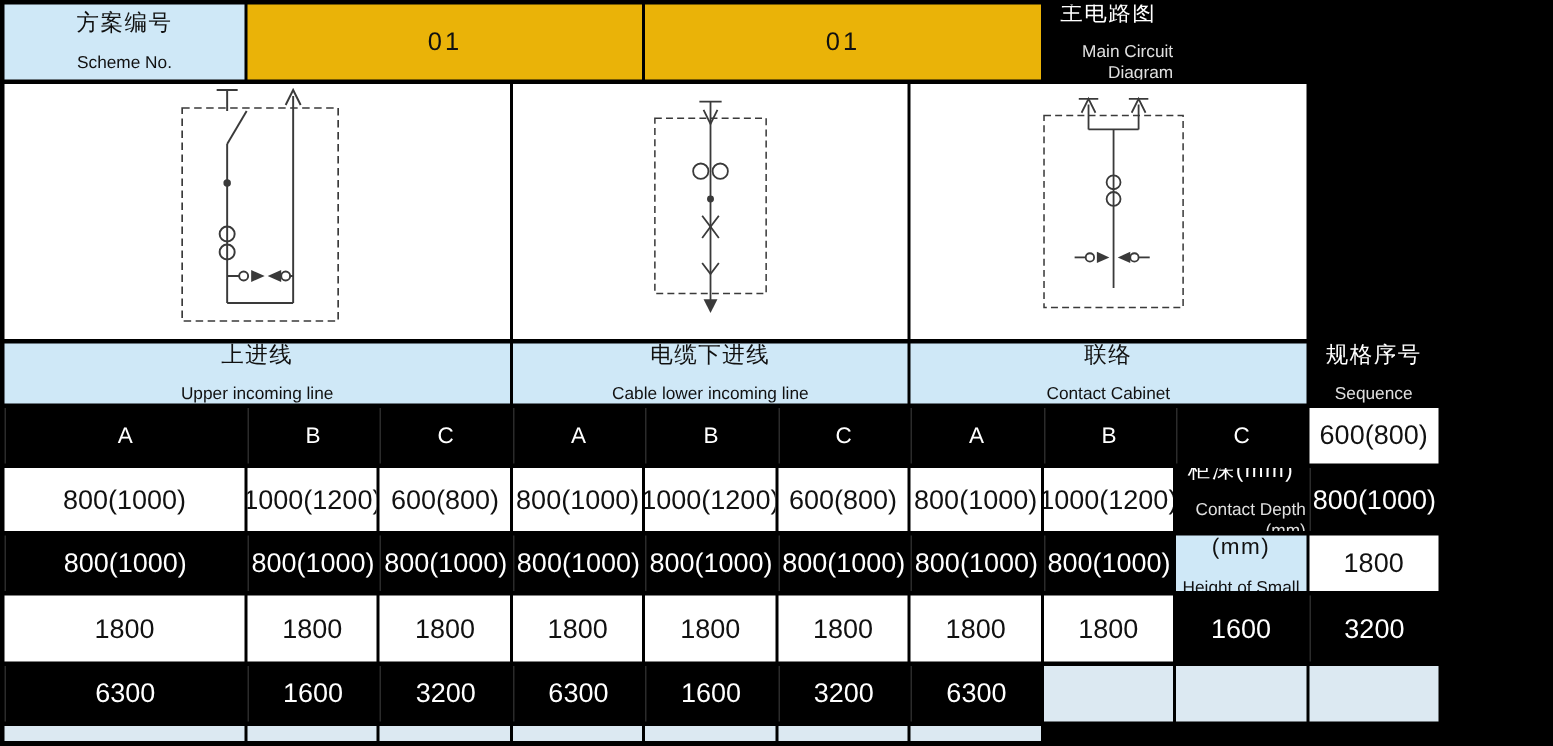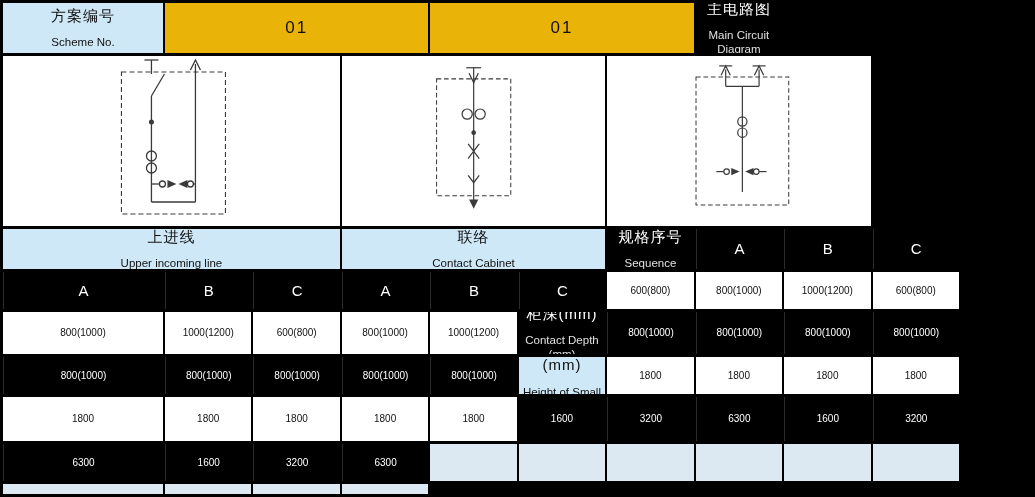--- a/index.html
+++ b/index.html
@@ -22,23 +22,23 @@
 
   .blue  { background:#cfe8f7; }
   .white { background:#ffffff; }
   .gray  { background:#eab308; }
   .dark  { background:#000000; color:#fff; }
   .dark + .dark { border-left:1px solid #2b2b2b; }
   .stub  { background:#dce9f2; }
 
   .zh { font-size:15px; letter-spacing:1px; }
   .en { font-size:11.5px; margin-top:12px; }
-  .dark .en { color:#e0e0e0; }
+  .dark .en { color:#e0e0e0;text-align:right; }
   .scheme-no { font-size:17px; letter-spacing:2px; }
-  .val { font-size:10px; }
+  .val { font-size:18px; }
   .seq { font-size:15px; }
 
   .diagram-cell{ background:#fff; padding:0; }
   .diagram-cell svg{ width:100%; height:100%; display:block; }
   .ckt { stroke:#3a3a3a; fill:none; stroke-width:1.3; }
   .ckt-fill { fill:#3a3a3a; stroke:none; }
   .ckt-dash { stroke:#3a3a3a; fill:none; stroke-width:1.1; stroke-dasharray:5 3; }
 </style>
 </head>
 <body>
@@ -119,20 +119,24 @@
       <circle class="ckt" cx="161" cy="118" r="3"></circle>
       <line class="ckt" x1="164" y1="118" x2="172" y2="118"></line>
     </svg>
   </div>
 
   <div class="cell blue span3">
     <span class="zh">上进线</span>
     <span class="en">Upper incoming line</span>
   </div>
   <div class="cell blue span3">
+    <span class="zh">电缆下进线</span>
+    <span class="en">Cable lower incoming line</span>
+  </div>
+  <div class="cell blue span3">
     <span class="zh">联络</span>
     <span class="en">Contact Cabinet</span>
   </div>
 
   <div class="cell dark">
     <span class="zh">规格序号</span>
     <span class="en">Sequence</span>
   </div>
   <div class="cell dark">
       <span class="seq">A</span>

